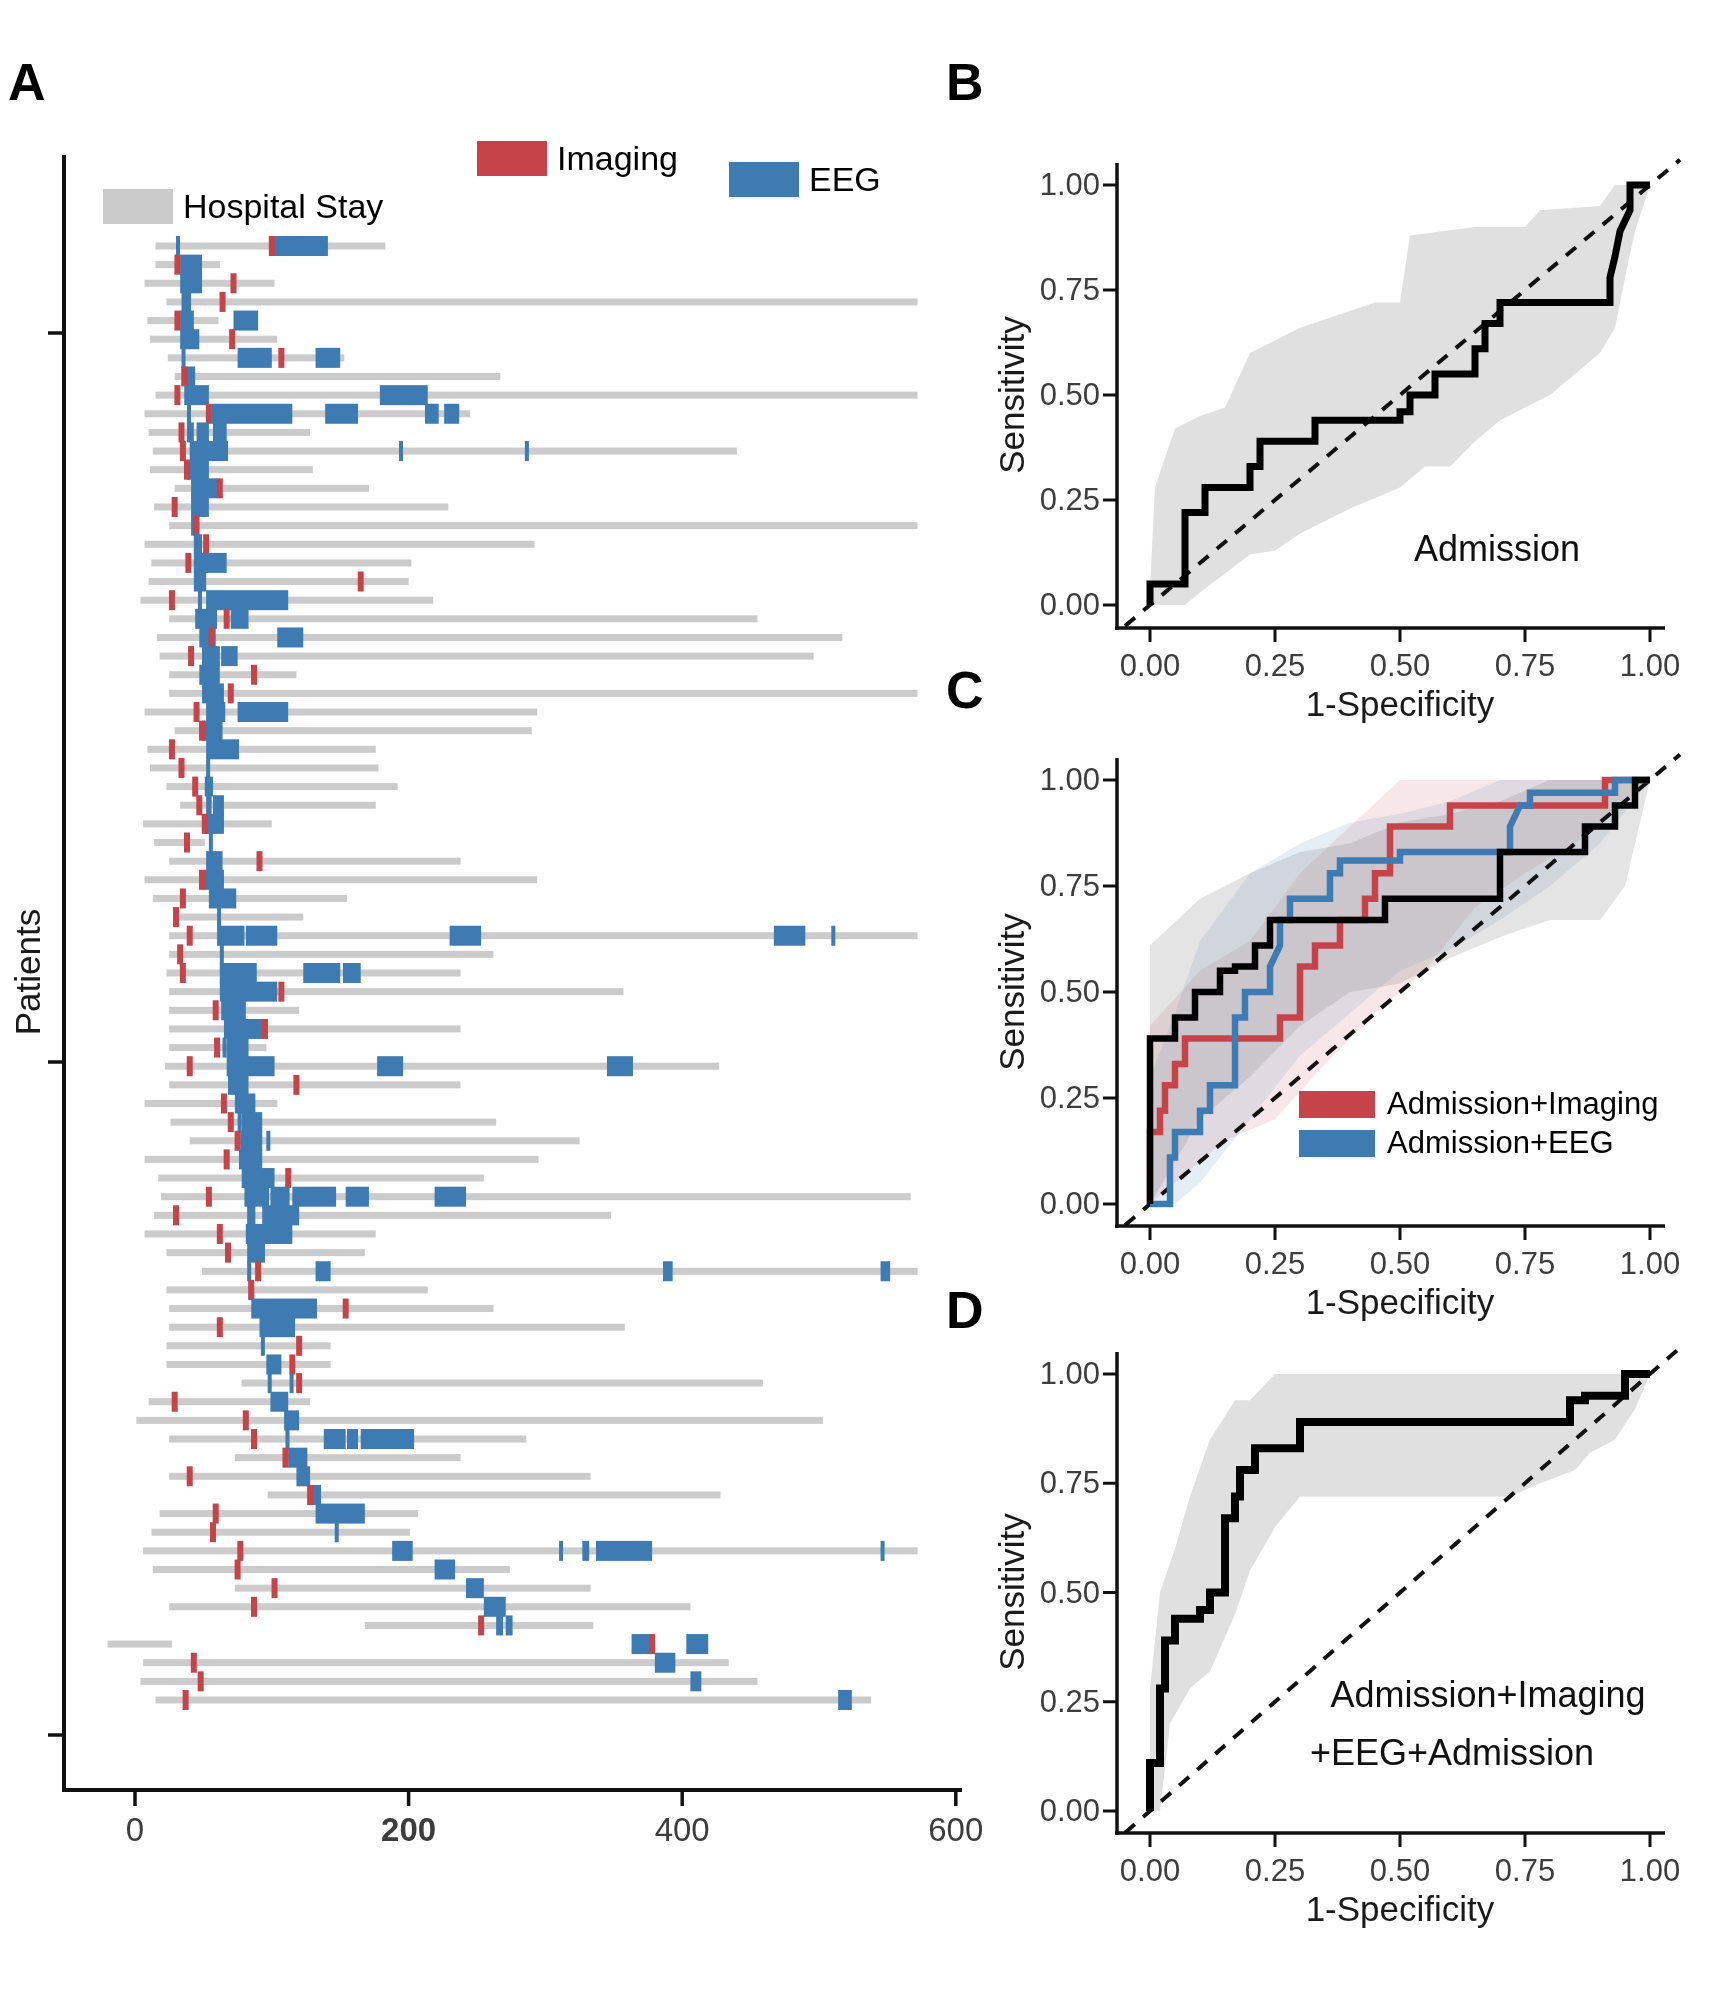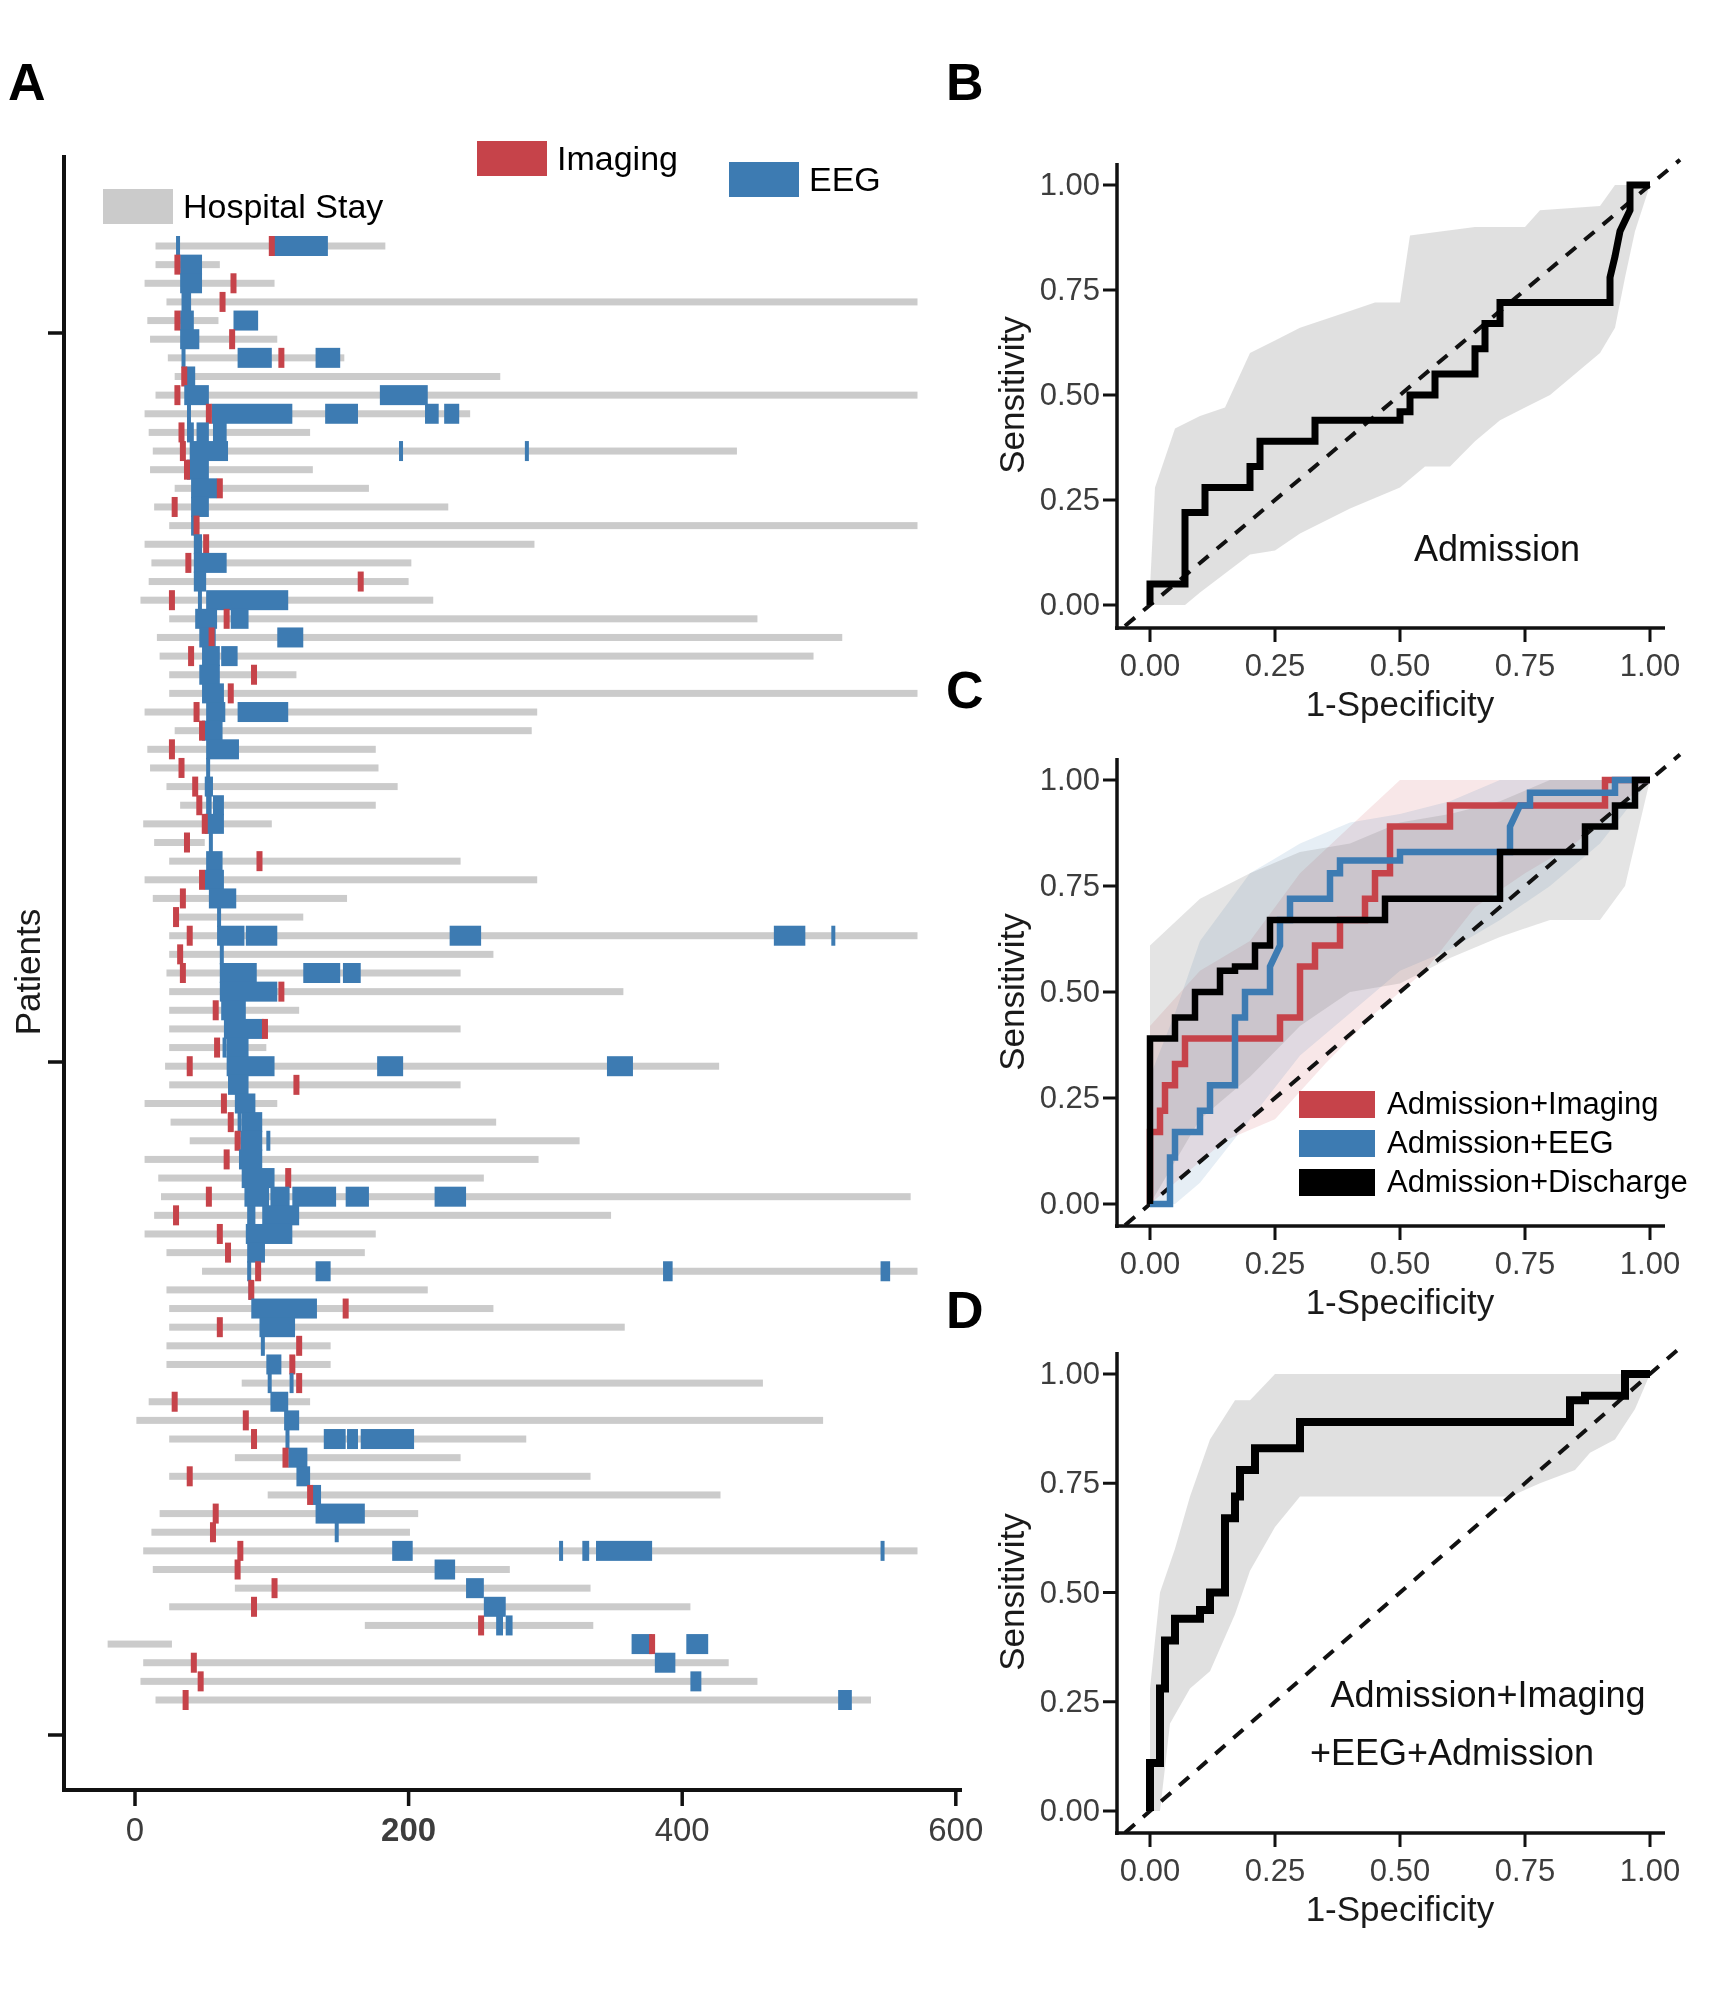--- a/index.html
+++ b/index.html
@@ -402,24 +402,20 @@
   <div class="lbl anno" style="left:1252px;top:1732px;width:400px;">+EEG+Admission</div>
 
   <div class="legC" style="left:1299px;top:1086px;">
     <span class="sw" id="swCImg" style="background-color: rgb(198, 67, 74);"></span>
     <span>Admission+Imaging</span>
   </div>
   <div class="legC" style="left:1299px;top:1125px;">
     <span class="sw" id="swCEeg" style="background-color: rgb(61, 123, 178);"></span>
     <span>Admission+EEG</span>
   </div>
-  <div class="legC" style="left:1299px;top:1164px;">
-    <span class="sw" id="swCDis" style="background-color: rgb(0, 0, 0);"></span>
-    <span>Admission+Discharge</span>
-  </div>
 
   <div id="ticks">
       <div class="tick tickA" style="left: 75px; top: 1812px; width: 120px; text-align: center;">0</div>
       <div class="tick tickA" style="left: 348.6px; top: 1812px; width: 120px; text-align: center; font-weight: bold;">200</div>
       <div class="tick tickA" style="left: 622.2px; top: 1812px; width: 120px; text-align: center;">400</div>
       <div class="tick tickA" style="left: 895.8px; top: 1812px; width: 120px; text-align: center;">600</div>
       <div class="tick " style="left: 985px; top: 587px; width: 115px; text-align: right;">0.00</div>
       <div class="tick " style="left: 1093px; top: 648px; width: 114px; text-align: center;">0.00</div>
       <div class="tick " style="left: 985px; top: 482px; width: 115px; text-align: right;">0.25</div>
       <div class="tick " style="left: 1218px; top: 648px; width: 114px; text-align: center;">0.25</div>

